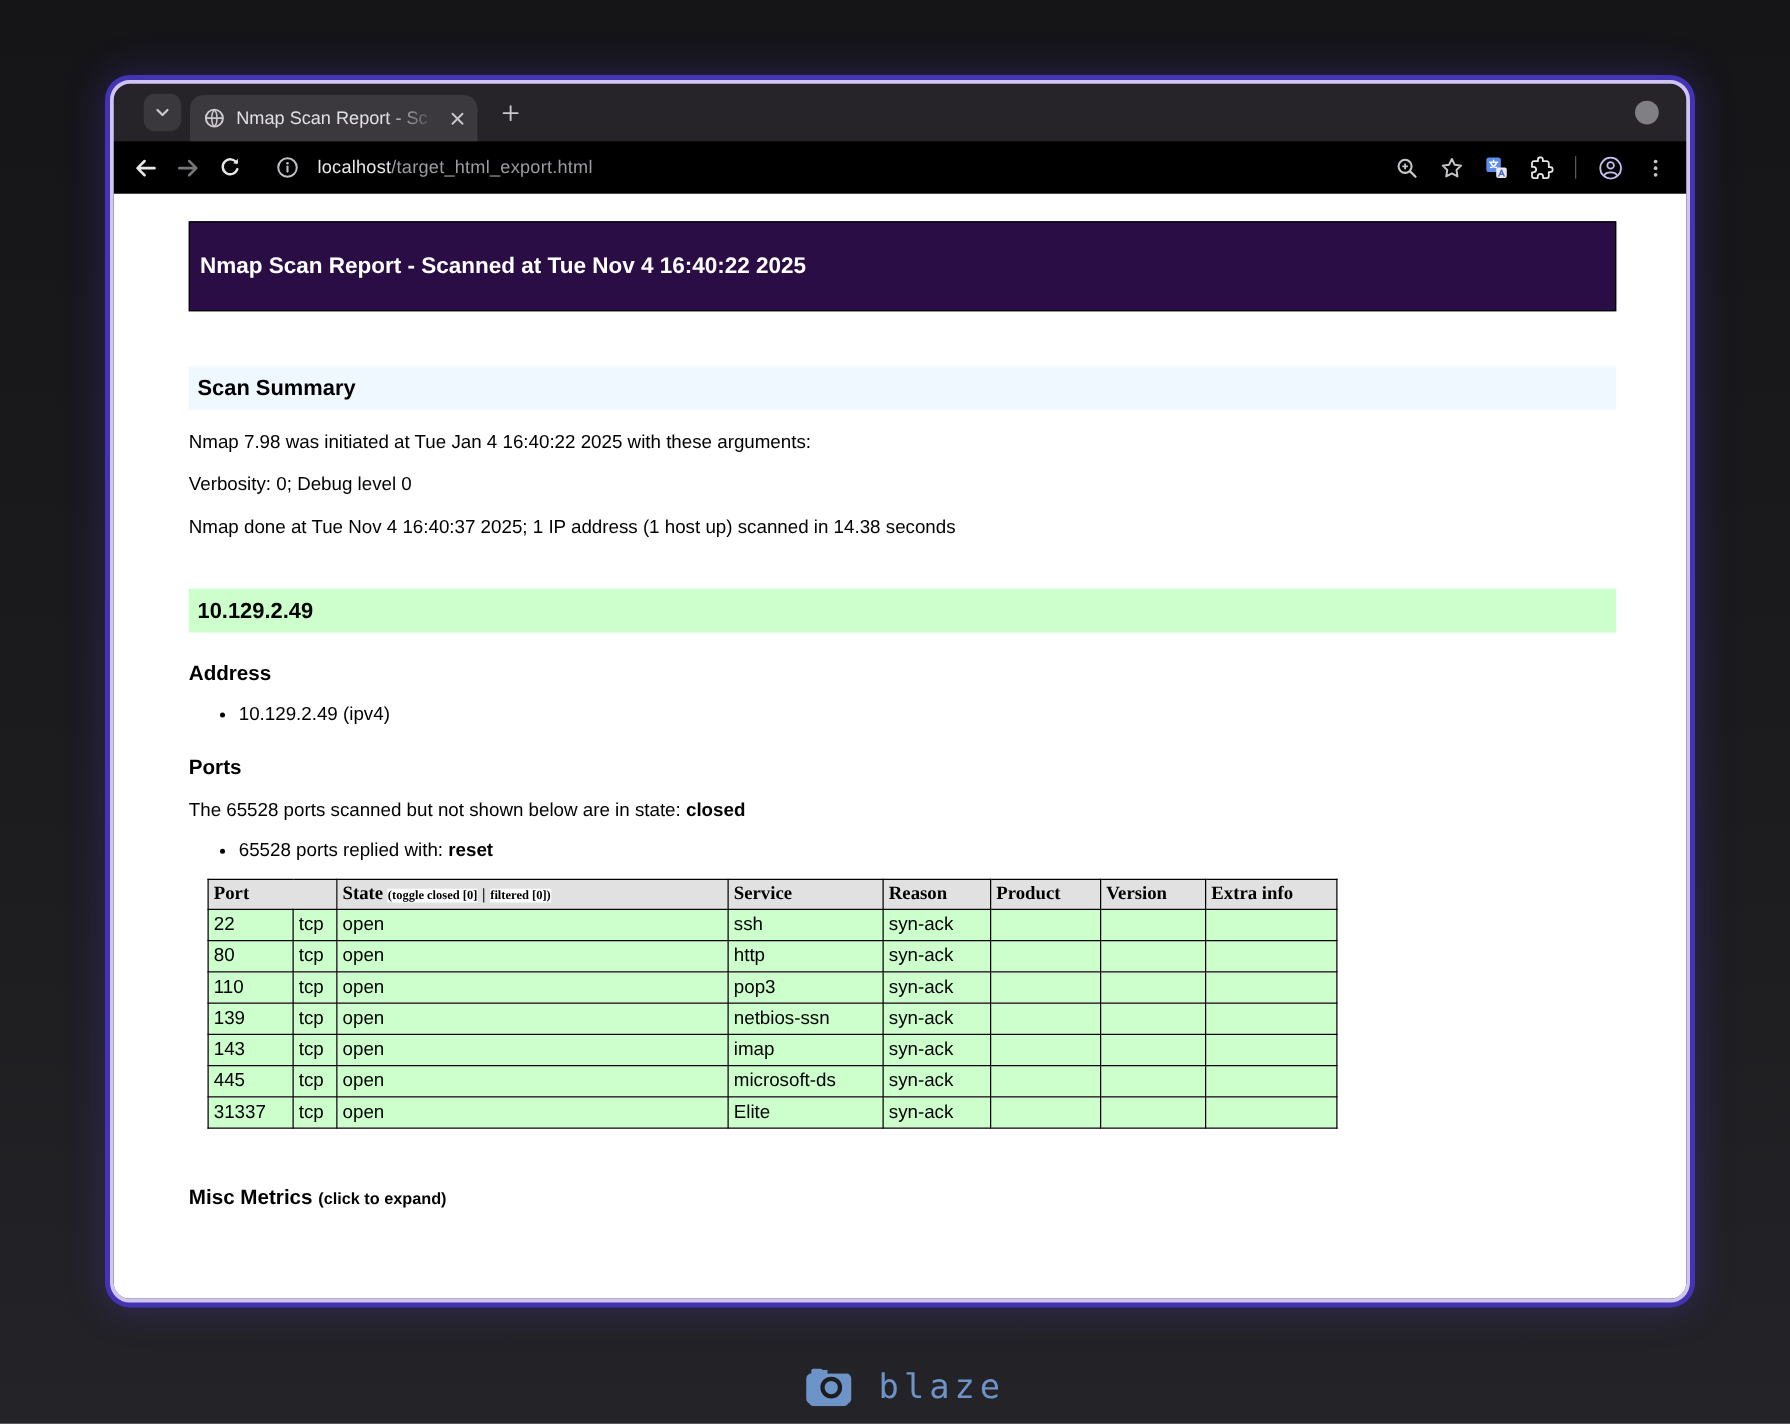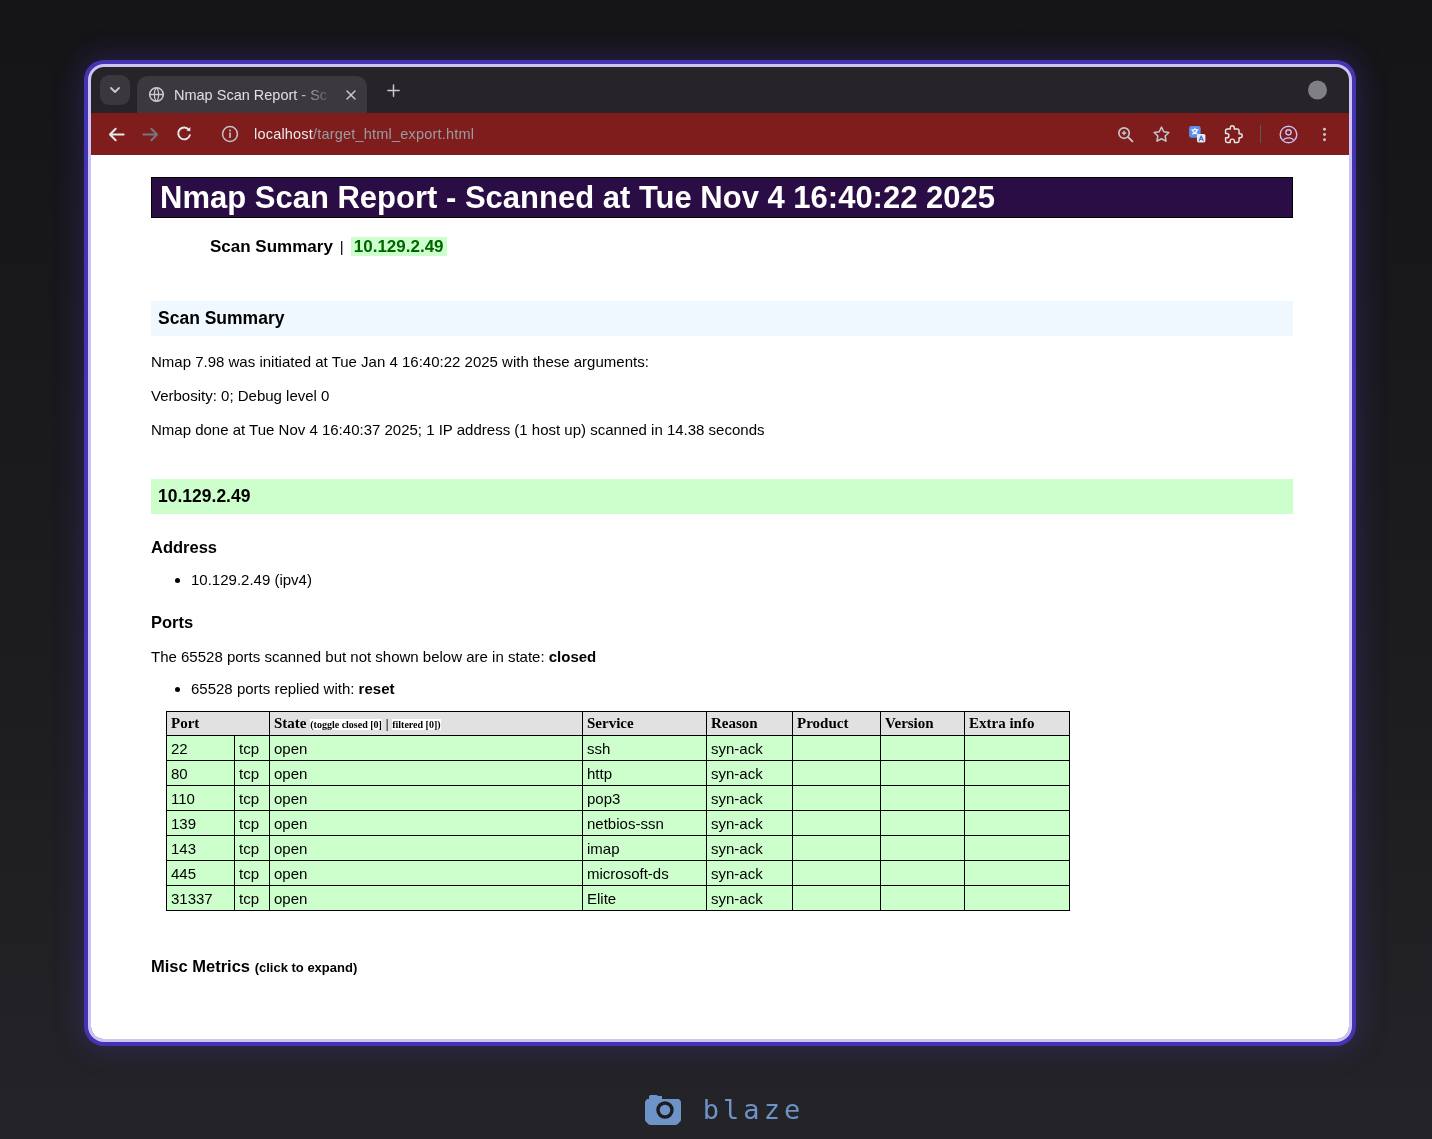--- a/index.html
+++ b/index.html
@@ -9,50 +9,50 @@
     font-family:"Liberation Sans",sans-serif;
   }
   
   .window{
     position:absolute;left:88px;top:64px;width:1264px;height:978px;
     box-sizing:border-box;border-radius:16px;overflow:hidden;
     background:#262428;
     border:3px solid var(--window-border-inner,#cfc4f2);
     box-shadow:0 0 0 4px var(--window-border-outer,#4434b4),0 0 28px 8px rgba(82,62,196,.28);
   }
-  .tabstrip{height:46px;display:flex;align-items:center;padding-left:9px;position:relative;}
+  .tabstrip{height:46px;display:flex;align-items:center;padding-left:24px;position:relative;}
   .icon-btn{display:flex;align-items:center;justify-content:center;border:none;background:transparent;padding:0;cursor:pointer;}
   .tab-search{width:30px;height:30px;border-radius:9px;background:#3a373d;}
   .tab{
     margin-left:7px;align-self:flex-end;width:230px;height:37px;
     background:#3b383e;border-radius:11px 11px 0 0;
     display:flex;align-items:center;padding:0 6px 0 11px;box-sizing:border-box;
   }
   .tab-title{
     flex:1;color:#dfe0e3;font-size:14.5px;white-space:nowrap;overflow:hidden;
     -webkit-mask-image:linear-gradient(90deg,#000 72%,transparent 96%);
     mask-image:linear-gradient(90deg,#000 72%,transparent 96%);
     margin-left:9px;
   }
   .newtab{margin-left:12px;width:28px;height:28px;border-radius:50%;}
   .frame-dot{position:absolute;right:22px;top:50%;transform:translateY(-50%);
     width:19px;height:19px;border-radius:50%;background:#7f7f84;}
-  .toolbar{height:42px;background:#7f1d1d;display:flex;align-items:center;padding:0 8px;}
+  .toolbar{height:42px;background:#000000;display:flex;align-items:center;padding:0 8px;}
   .nav-ic{width:34px;height:34px;border-radius:50%;}
   .url-area{display:flex;align-items:center;flex:1;margin-left:6px;}
   .url-text{font-size:14.5px;color:#9b9ba1;margin-left:15px;letter-spacing:.2px;}
   .url-text .host{color:#e9e9ec;}
   .right-icons{display:flex;align-items:center;gap:6px;margin-right:2px;}
   .right-icons .icon-btn{width:30px;height:30px;}
   .vsep{width:1px;height:18px;background:#5b5a60;margin:0 6px;}
   
   .content{background:#ffffff;height:884px;box-sizing:border-box;
     padding:22px 56px 0 60px;color:#000;}
   .report-title{margin:0;background:var(--title-bar-bg,#2a0d45);color:#fff;
-    font-size:31px;font-weight:bold;padding:1px 8px;border:1px solid #000;line-height:1.2;}
+    font-size:18px;font-weight:bold;padding:24px 8px;border:1px solid #000;line-height:1.2;}
   .menu{margin:19px 0 0 59px;font-size:17px;}
   .menu a{text-decoration:none;}
   .menu .summary-link{font-weight:bold;color:#000;}
   .menu .pipe{margin:0 7px;font-size:15px;color:#000;}
   .menu .host-link{font-weight:bold;color:var(--host-link-color,#006400);
     background:var(--host-heading-bg,#ccffcc);padding:0 3px;}
   h2.sec{margin:44px 0 0 0;background:var(--section-heading-bg,#f0f8ff);
     font-size:17.5px;font-weight:bold;padding:7px 7px;line-height:1.2;}
   h2.sec.green{margin-top:40px;background:var(--host-heading-bg,#ccffcc);}
   .content p{font-size:15px;margin:16px 0 0 0;line-height:18px;}
@@ -201,23 +201,20 @@
               <circle cx="8" cy="13" r="1.4" fill="#c4c6ca"></circle>
             </svg>
         </span>
       </button>
     </div>
   </div>
 
   <div class="content">
     <h1 class="report-title">Nmap Scan Report - Scanned at Tue Nov 4 16:40:22 2025</h1>
 
-    <div class="menu">
-      <a href="#" class="summary-link">Scan Summary</a><span class="pipe">|</span><a href="#" class="host-link">10.129.2.49</a>
-    </div>
 
     <h2 class="sec">Scan Summary</h2>
 
     <p class="init">
       <span>Nmap 7.98 was initiated at Tue Jan 4 16:40:22 2025 with these arguments:</span><br>
     </p>
     <p>Verbosity: 0; Debug level 0</p>
     <p>Nmap done at Tue Nov 4 16:40:37 2025; 1 IP address (1 host up) scanned in 14.38 seconds</p>
 
     <h2 class="sec green">10.129.2.49</h2>

